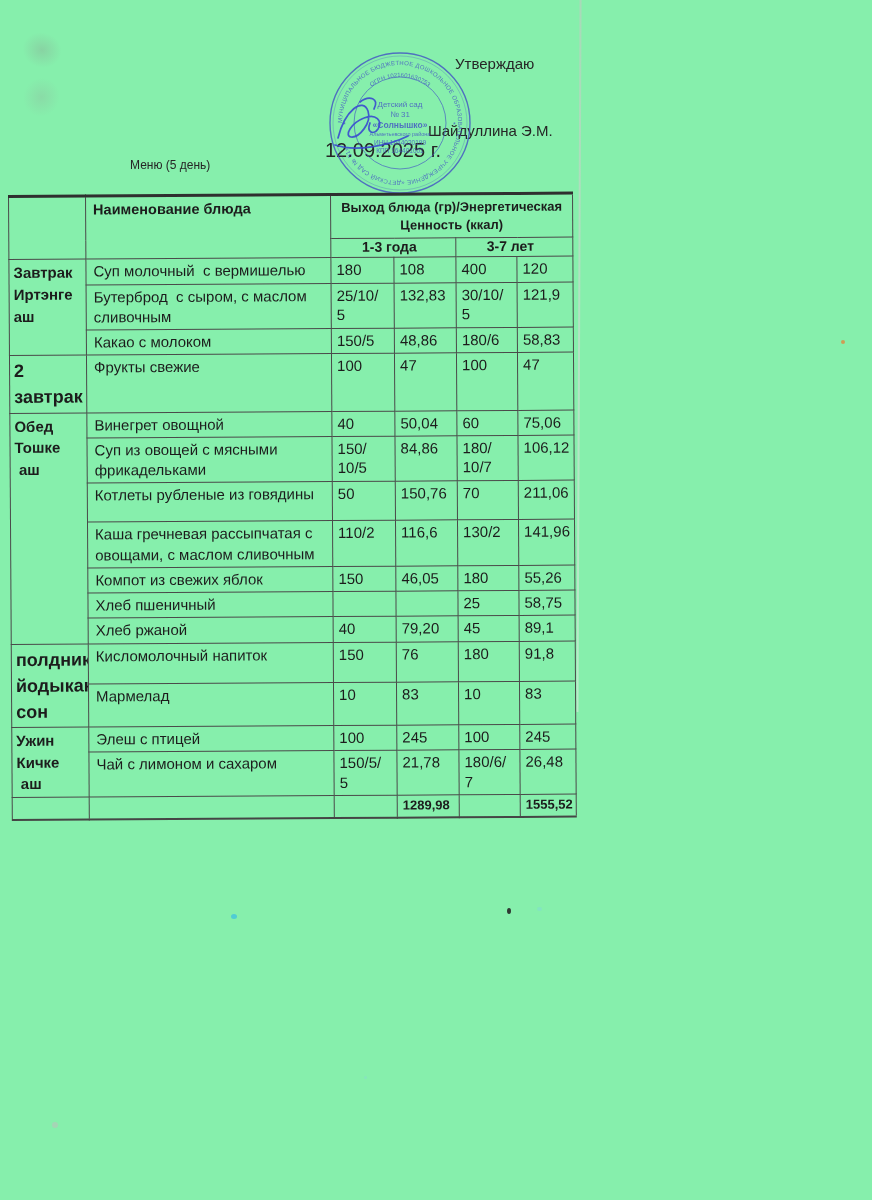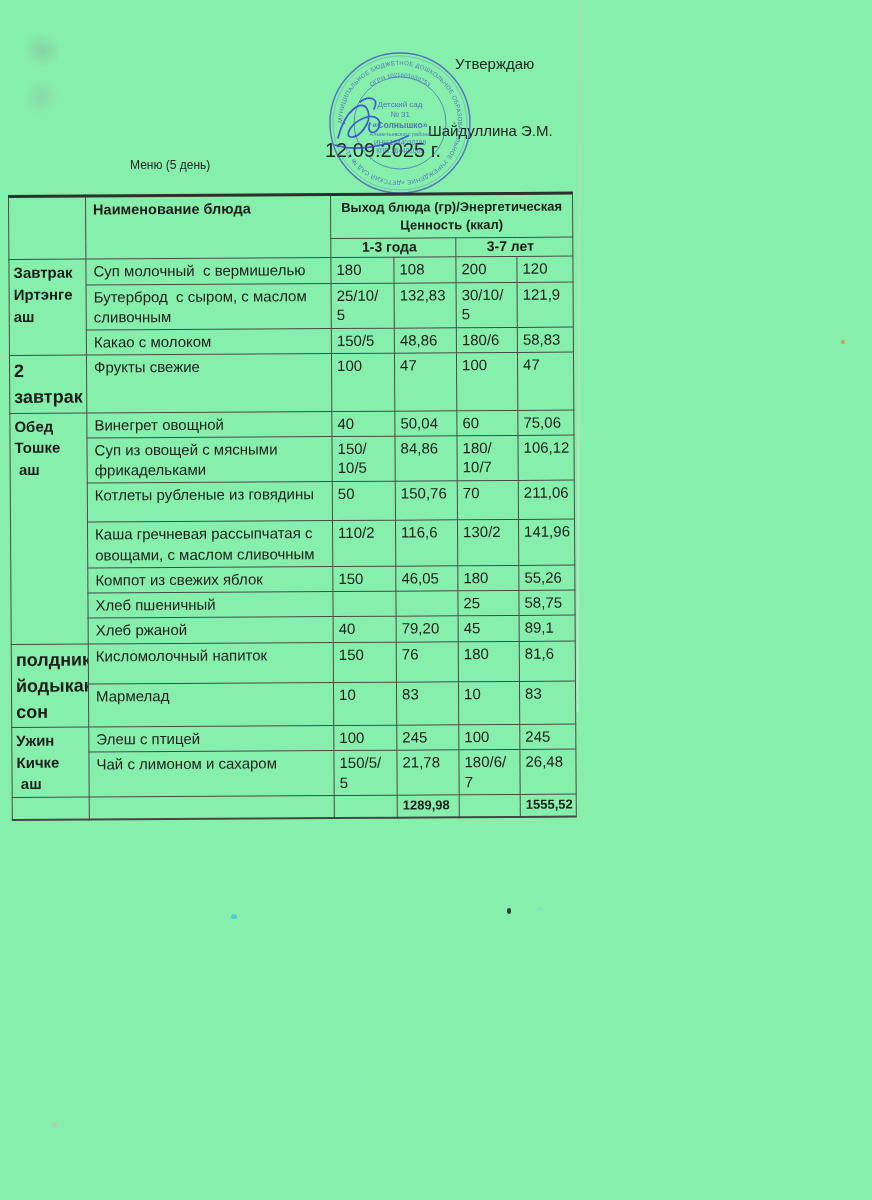--- a/index.html
+++ b/index.html
@@ -131,21 +131,21 @@
       </tr>
     </thead>
     <tbody id="menu-tbody">
         <tr style="height: 23px;">
           <td class="cat" rowspan="3">Завтрак
 Иртэнге
 аш</td>
           <td class="dish">Суп молочный  с вермишелью</td>
           <td class="val">180</td>
           <td class="val">108</td>
-          <td class="val">200</td>
+          <td class="val">400</td>
           <td class="val">120</td>
         </tr>
         <tr style="height: 41px;">
           <td class="dish">Бутерброд  с сыром, с маслом сливочным</td>
           <td class="val">25/10/
 5</td>
           <td class="val">132,83</td>
           <td class="val">30/10/
 5</td>
           <td class="val">121,9</td>
@@ -220,21 +220,21 @@
           <td class="val">89,1</td>
         </tr>
         <tr style="height: 23px;">
           <td class="cat small" rowspan="2">полдник
 йодыкан
 сон</td>
           <td class="dish">Кисломолочный напиток</td>
           <td class="val">150</td>
           <td class="val">76</td>
           <td class="val">180</td>
-          <td class="val">81,6</td>
+          <td class="val">91,8</td>
         </tr>
         <tr style="height: 27px;">
           <td class="dish">Мармелад</td>
           <td class="val">10</td>
           <td class="val">83</td>
           <td class="val">10</td>
           <td class="val">83</td>
         </tr>
         <tr style="height: 25px;">
           <td class="cat" rowspan="2">Ужин

